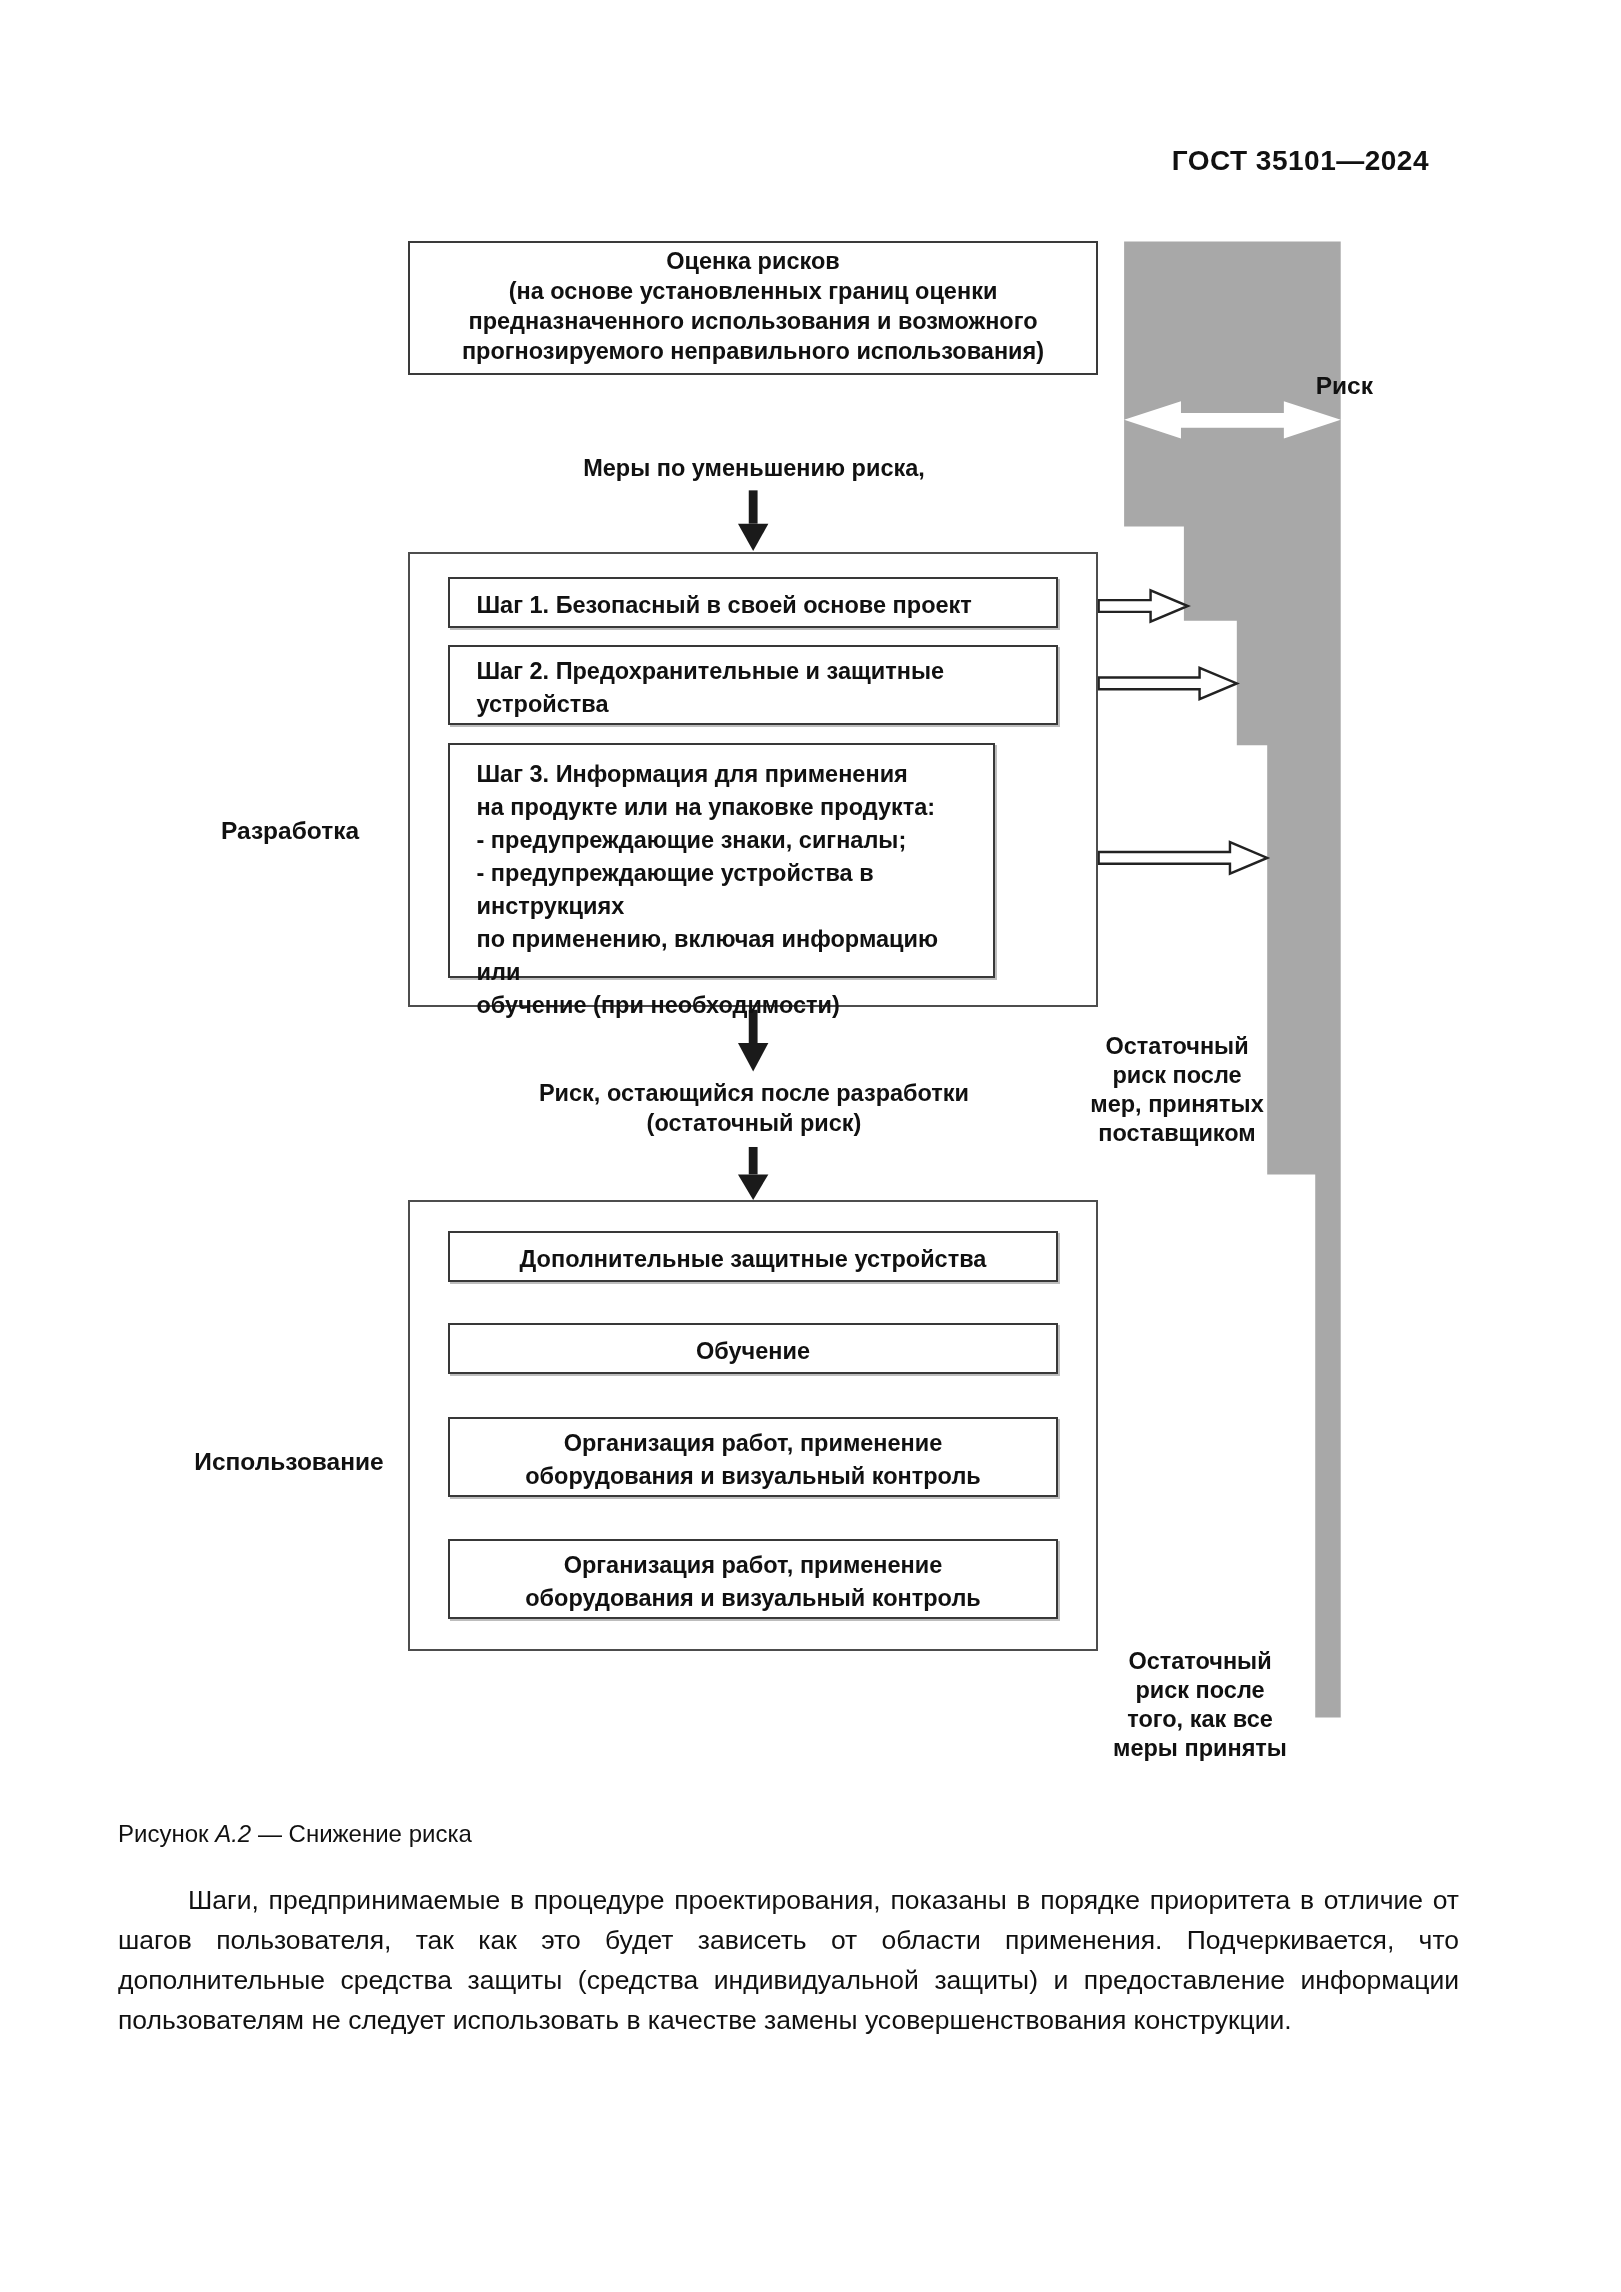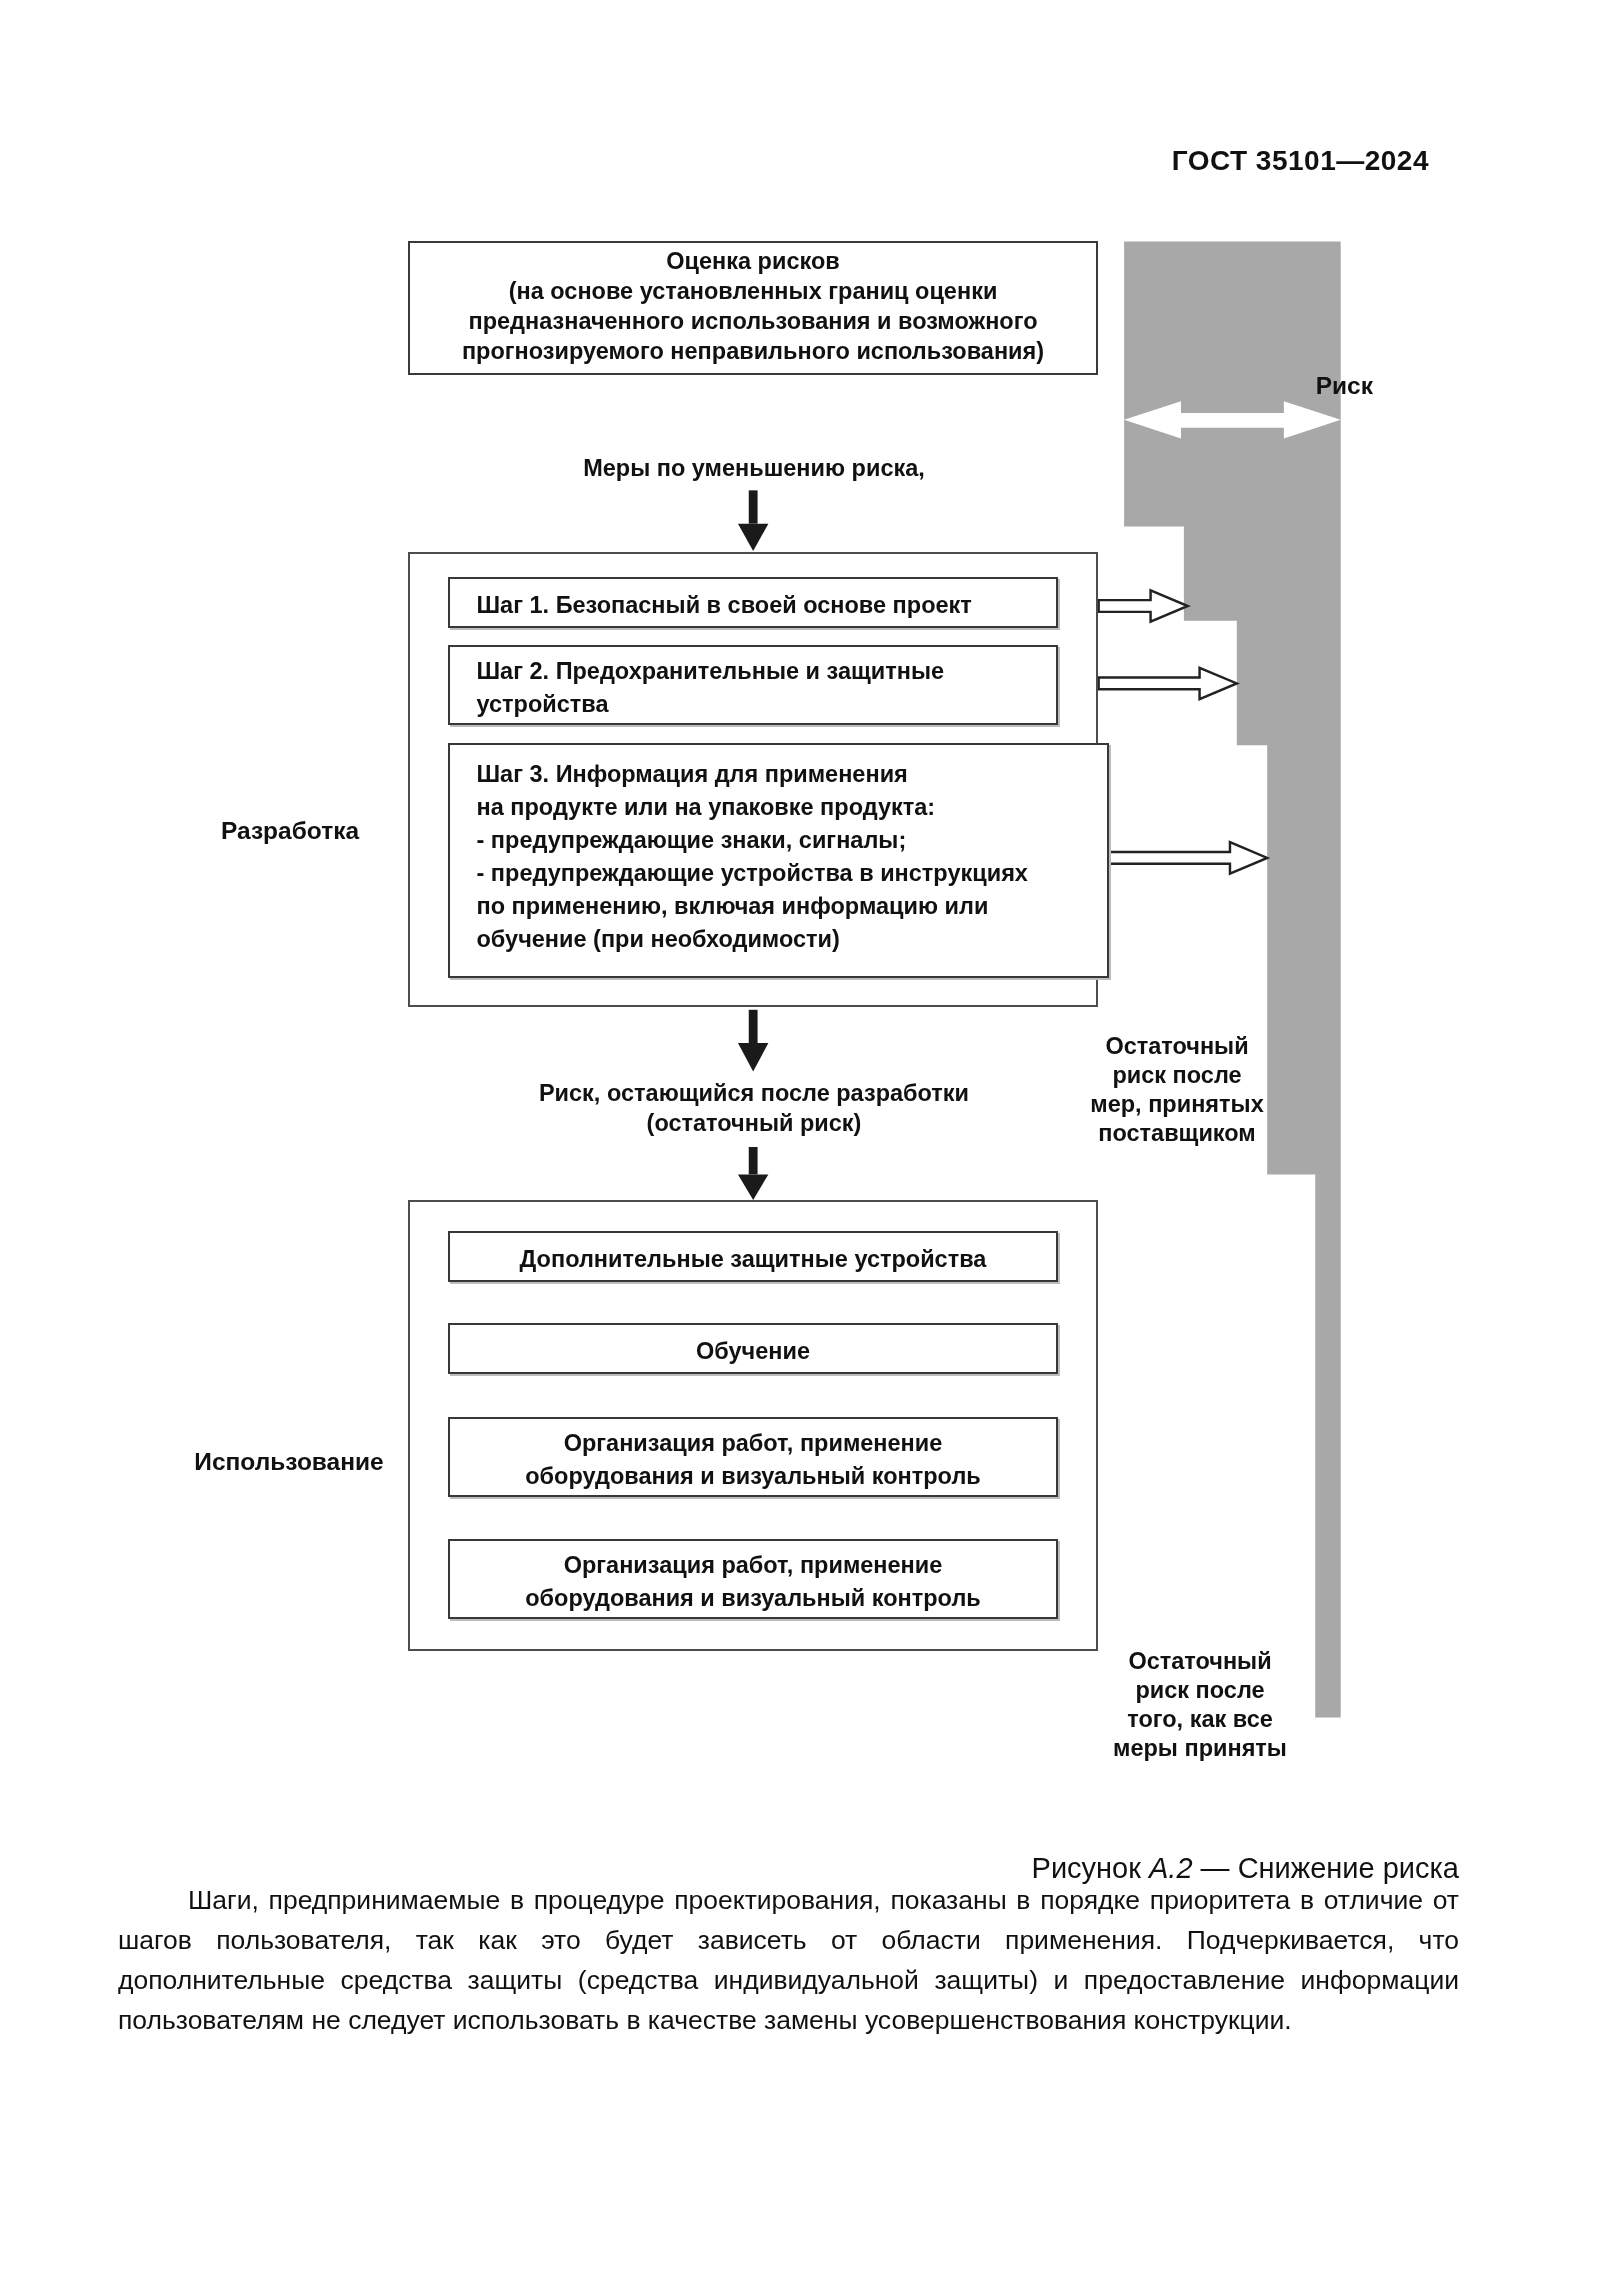--- a/index.html
+++ b/index.html
@@ -10,21 +10,21 @@
   .dtext{font-size:23.5px;font-weight:bold;line-height:30px;}
   .center{text-align:center;}
   .box{position:absolute;border:2.9px solid #3a3a3a;background:#fff;box-sizing:border-box;}
   .outer{position:absolute;border:2.9px solid #4d4d4d;background:transparent;box-sizing:border-box;}
   .stepbox{border:2.9px solid #383838;background:#fff;box-sizing:border-box;box-shadow:2px 2px 0 #bdbdbd;}
   .steptext{padding-left:26.5px;padding-right:9.8px;}
   .usetext{text-align:center;padding:0 7.8px;}
   .sidelabel{font-size:24.5px;font-weight:bold;text-align:center;}
   .rlabel{font-size:24.5px;font-weight:bold;text-align:right;margin-left:32px;}
   .rside{font-size:23.5px;font-weight:bold;line-height:29px;text-align:center;}
-  .caption{font-size:29px;text-align:right;margin-top:32px;}
+  .caption{font-size:24px;text-align:left;}
   .caption .fig-label{font-style:italic;}
   .para{font-size:26.5px;line-height:40px;text-align:justify;text-indent:70px;}
   .pnum{font-size:26.5px;text-align:right;}
   svg{display:block;}
 </style>
 </head>
 <body>
 
 <div id="page">
 
@@ -75,21 +75,21 @@
 
   <div class="abs stepbox dtext steptext" style="left:448px;top:577px;width:610px;height:51px;padding-top:10.8px;">
     <div>Шаг 1. Безопасный в своей основе проект</div>
   </div>
 
   <div class="abs stepbox dtext steptext" style="left:448px;top:645px;width:610px;height:80px;padding-top:7.8px;line-height:33px;">
     <div>Шаг 2. Предохранительные и защитные</div>
     <div>устройства</div>
   </div>
 
-  <div class="abs stepbox dtext steptext" style="left:448px;top:743px;width:661px;height:235px;padding-top:12.7px;line-height:33px;">
+  <div class="abs stepbox dtext steptext" style="left:448px;top:743px;width:547px;height:235px;padding-top:12.7px;line-height:33px;">
     <div>Шаг 3. Информация для применения</div>
     <div>на продукте или на упаковке продукта:</div>
     <div>- предупреждающие знаки, сигналы;</div>
     <div>- предупреждающие устройства в инструкциях</div>
     <div>по применению, включая информацию или</div>
     <div>обучение (при необходимости)</div>
   </div>
 
   <div class="abs dtext center" style="left:460px;top:1078px;width:588px;">
     <div>Риск, остающийся после разработки</div>

